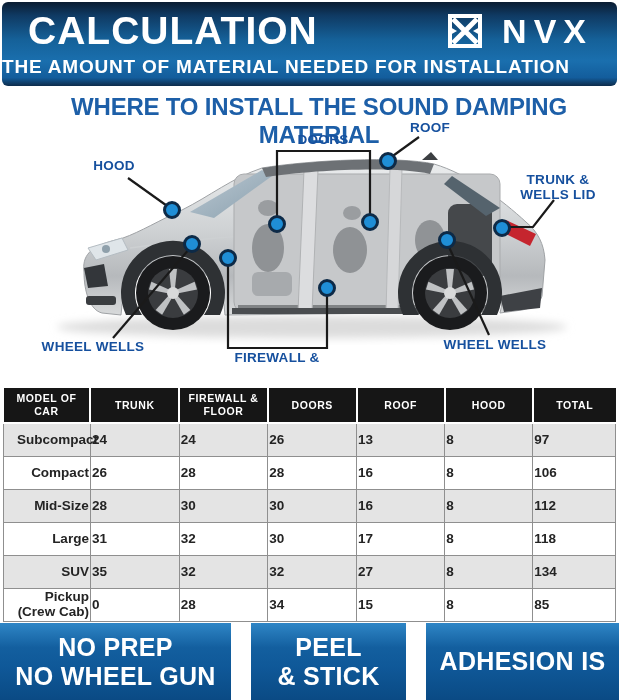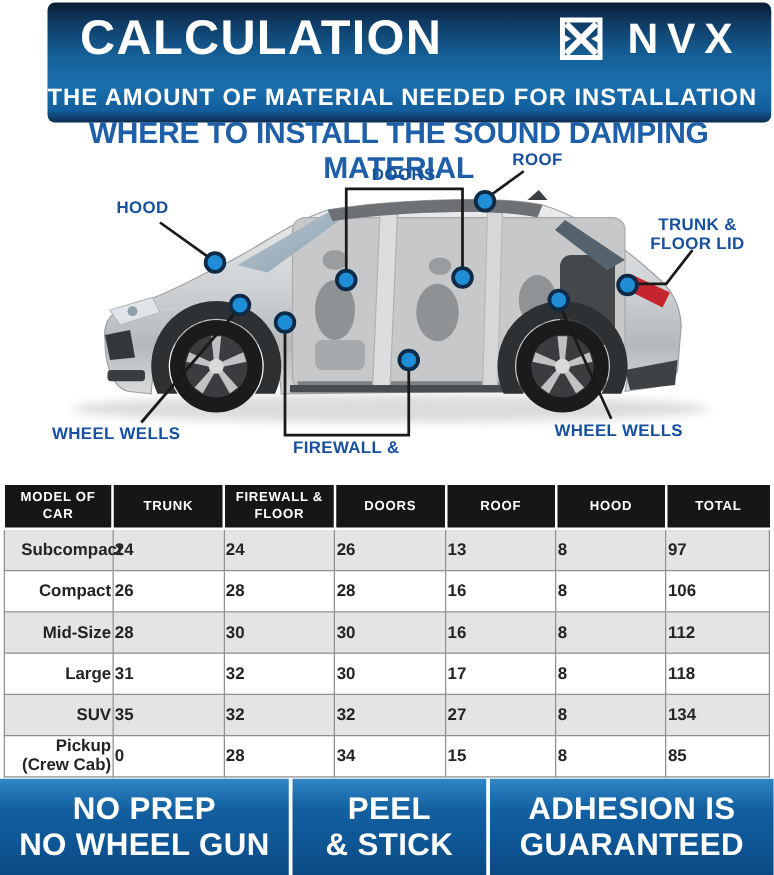--- a/index.html
+++ b/index.html
@@ -4,24 +4,23 @@
 <style>
   html,body{margin:0;padding:0;}
   body{
     width:619px;height:700px;position:relative;overflow:hidden;
     background:#ffffff;
     font-family:"Liberation Sans", sans-serif;
     -webkit-font-smoothing:antialiased;
   }
   
   .banner{
-    position:absolute;top:2px;left:2px;right:2px;height:96px;
+    position:absolute;top:2px;left:2px;right:2px;height:84px;
     border-radius:6px;
     background:linear-gradient(180deg,#0a1c31 0%,#0f3a63 16%,#156199 45%,#1a6fae 70%,#135d9c 90%,#0d2c4b 100%);
-    margin-left:36px;
   }
   .banner-title{
     position:absolute;left:26px;top:7px;
     color:#ffffff;font-size:39px;font-weight:bold;letter-spacing:1px;
   }
   .banner-sub{
     position:absolute;left:0;right:0;bottom:8px;text-align:left;
     color:#ffffff;font-size:19px;font-weight:bold;letter-spacing:0.8px;
   }
   .brand{position:absolute;right:24px;top:11px;display:flex;align-items:center;gap:19px;}
@@ -61,21 +60,21 @@
     font-size:13.5px;font-weight:bold;color:#242424;
     text-align:left;vertical-align:middle;
     height:30px;border:1px solid #8f8f8f;line-height:1.1;
   }
   td.model{text-align:right;padding-left:13px;}
   tr.odd td{background:#e4e4e4;}
   tr.even td{background:#ffffff;}
   
   .footer{
     position:absolute;left:0;right:0;bottom:0;height:77px;
-    display:flex;gap:3px;background:#ffffff;
+    display:flex;gap:20px;background:#ffffff;
   }
   .badge{
     display:flex;flex-direction:column;align-items:center;justify-content:center;
     color:#ffffff;font-size:25px;font-weight:bold;line-height:1.14;letter-spacing:0.3px;
     background:linear-gradient(180deg,#2f86c6 0%,#135f9f 32%,#0f5898 58%,#0a4a84 100%);
     text-align:center;
   }
   .badge-1{width:231px;}
   .badge-2{width:155px;justify-content:center;}
   .badge-3{flex:1;}
@@ -209,21 +208,21 @@
     <span>HOOD</span>
   </div>
   <div class="callout co-doors">
     <span>DOORS</span>
   </div>
   <div class="callout co-roof">
     <span>ROOF</span>
   </div>
   <div class="callout co-trunk">
     <span>TRUNK &amp;</span>
-    <span>FLOOR LID</span>
+    <span>WELLS LID</span>
   </div>
   <div class="callout co-wwl">
     <span>WHEEL WELLS</span>
   </div>
   <div class="callout co-fire">
     <span>FIREWALL &amp;</span>
   </div>
   <div class="callout co-wwr">
     <span>WHEEL WELLS</span>
   </div>
@@ -314,15 +313,14 @@
   <div class="badge badge-1">
     <span>NO PREP</span>
     <span>NO WHEEL GUN</span>
   </div>
   <div class="badge badge-2">
     <span>PEEL</span>
     <span>&amp; STICK</span>
   </div>
   <div class="badge badge-3">
     <span>ADHESION IS</span>
-    <span>GUARANTEED</span>
   </div>
 </div>
 
 </body></html>

